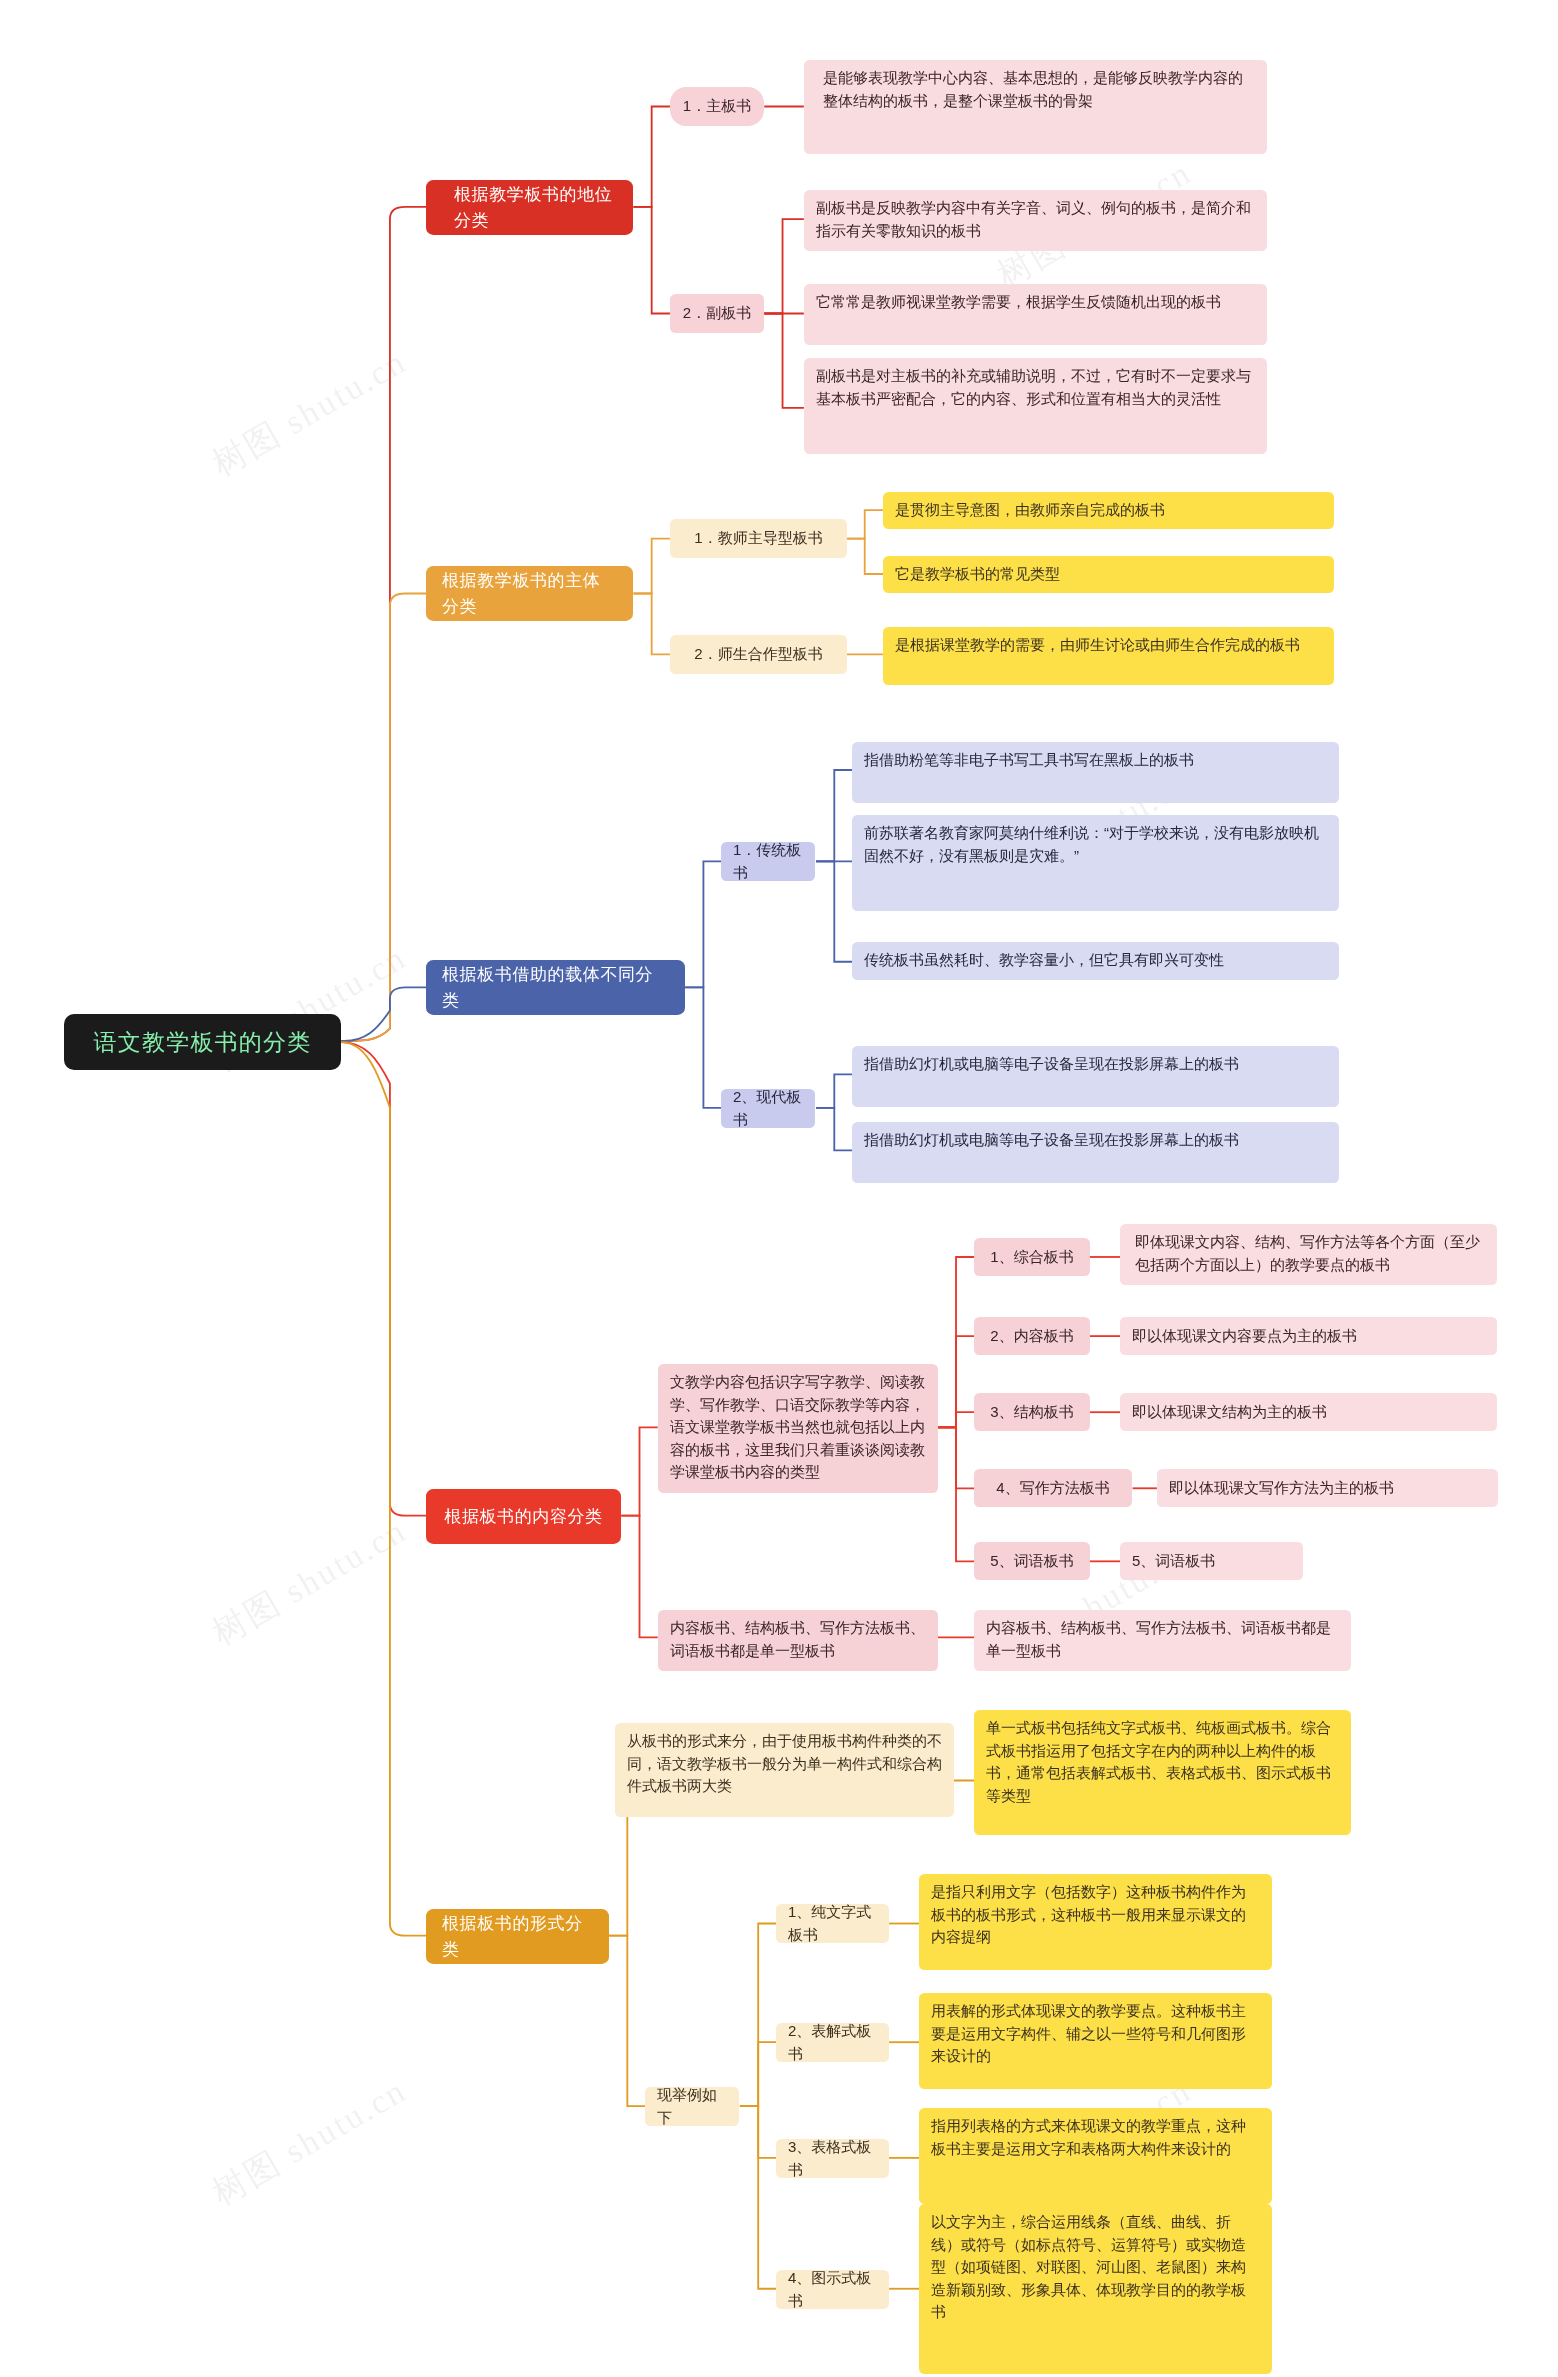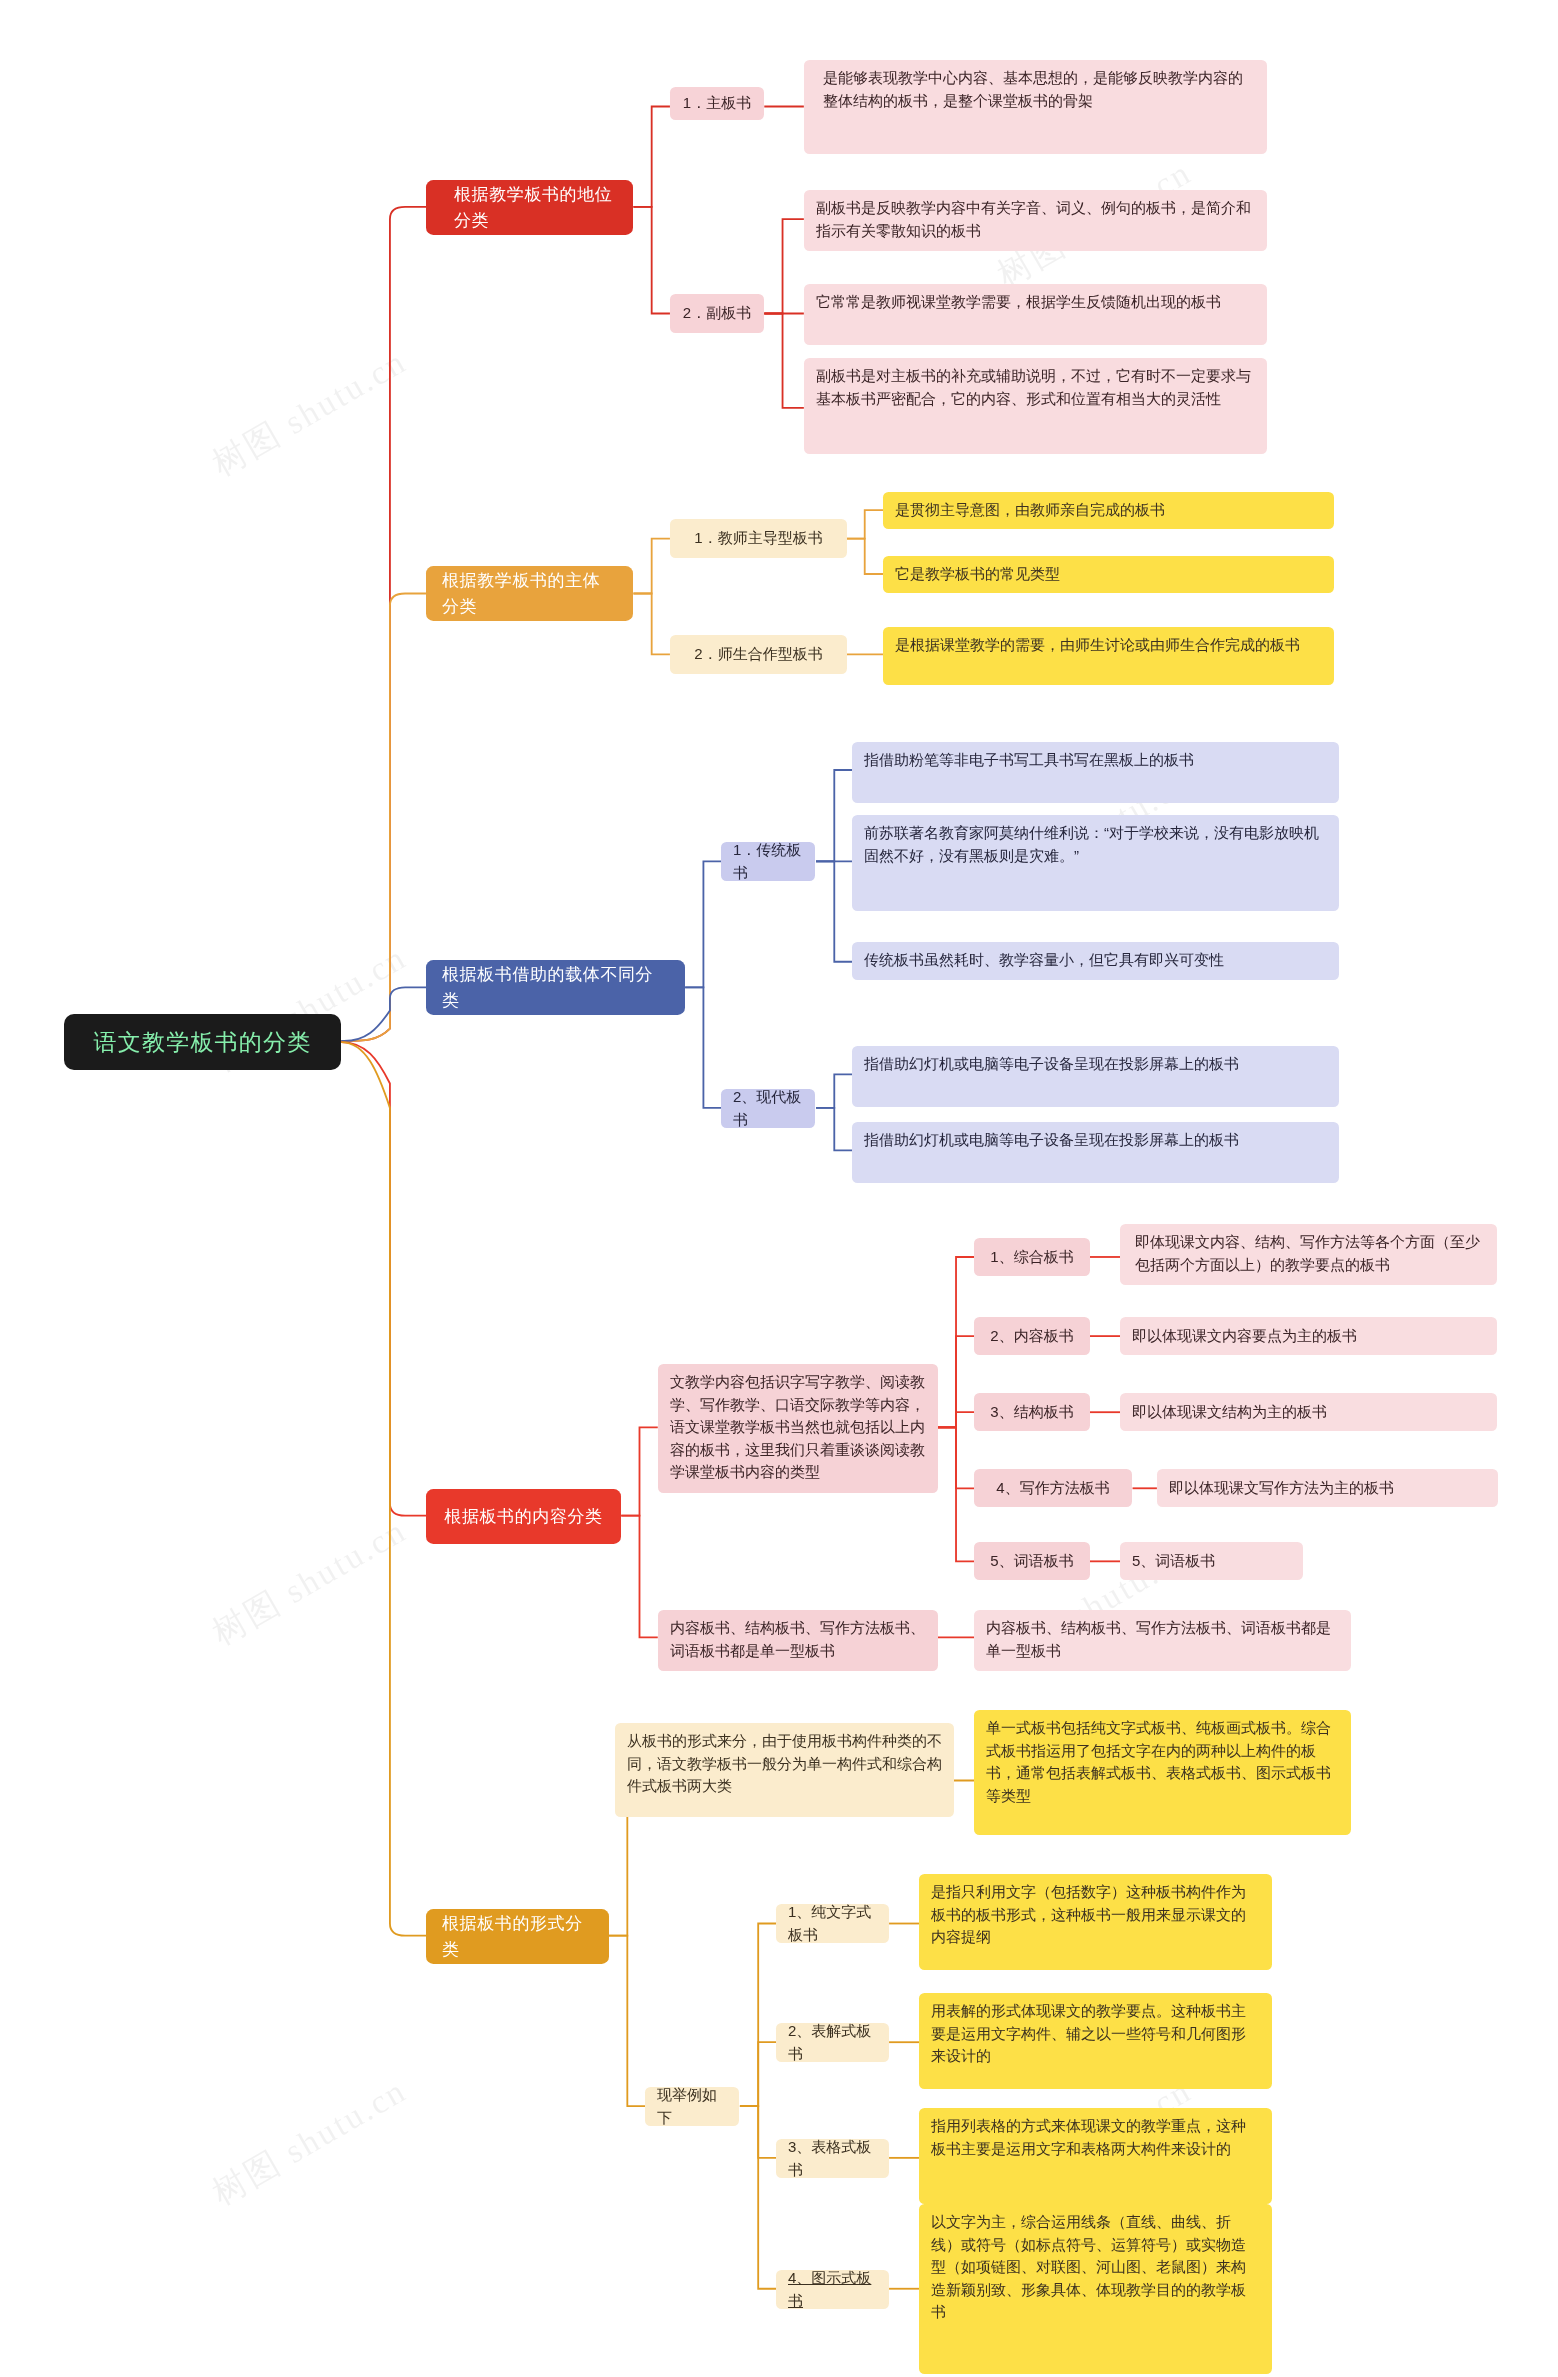--- a/index.html
+++ b/index.html
@@ -152,21 +152,21 @@
       <path d="M1460,3355 L1510,3355" stroke="#e09b20"></path>
       <path d="M1460,3545 L1510,3545" stroke="#e09b20"></path>
       <path d="M1460,3760 L1510,3760" stroke="#e09b20"></path>
     </g>
   </svg>
 
   <div class="node root" style="left:64px; top:1014px; width:277px; height:56px; justify-content:center;">语文教学板书的分类</div>
 
   <div class="node branch b-red" style="left:426px; top:180px; width:207px; height:55px; justify-content:center;padding-left:28px;">根据教学板书的地位分类</div>
 
-  <div class="node sub s-pink" style="left:670px; top:87px; width:94px; height:33px; justify-content:center;">1．主板书</div>
+  <div class="node sub s-pink" style="left:670px; top:87px; width:94px; height:39px; justify-content:center;border-radius:16px;">1．主板书</div>
   <div class="node sub s-pink2 multiline" style="left:804px; top:60px; width:463px; height:94px;padding-left:19px;">是能够表现教学中心内容、基本思想的，是能够反映教学内容的整体结构的板书，是整个课堂板书的骨架</div>
 
   <div class="node sub s-pink" style="left:670px; top:294px; width:94px; height:39px; justify-content:center;">2．副板书</div>
   <div class="node sub s-pink2 multiline" style="left:804px; top:190px; width:463px; height:61px;">副板书是反映教学内容中有关字音、词义、例句的板书，是简介和指示有关零散知识的板书</div>
   <div class="node sub s-pink2 multiline" style="left:804px; top:358px; width:463px; height:96px;">副板书是对主板书的补充或辅助说明，不过，它有时不一定要求与基本板书严密配合，它的内容、形式和位置有相当大的灵活性</div>
   <div class="node sub s-pink2 multiline" style="left:804px; top:284px; width:463px; height:61px;">它常常是教师视课堂教学需要，根据学生反馈随机出现的板书</div>
 
   <div class="node branch b-amber" style="left:426px; top:566px; width:207px; height:55px; justify-content:center;">根据教学板书的主体分类</div>
 
   <div class="node sub s-cream" style="left:670px; top:519px; width:177px; height:39px; justify-content:center;">1．教师主导型板书</div>
@@ -218,17 +218,17 @@
 
   <div class="node sub s-cream" style="left:776px; top:1904px; width:113px; height:39px; justify-content:center;">1、纯文字式板书</div>
   <div class="node sub s-cream2 multiline" style="left:919px; top:1874px; width:353px; height:96px;">是指只利用文字（包括数字）这种板书构件作为板书的板书形式，这种板书一般用来显示课文的内容提纲</div>
 
   <div class="node sub s-cream" style="left:776px; top:2023px; width:113px; height:39px; justify-content:center;">2、表解式板书</div>
   <div class="node sub s-cream2 multiline" style="left:919px; top:1993px; width:353px; height:96px;">用表解的形式体现课文的教学要点。这种板书主要是运用文字构件、辅之以一些符号和几何图形来设计的</div>
 
   <div class="node sub s-cream" style="left:776px; top:2139px; width:113px; height:39px; justify-content:center;">3、表格式板书</div>
   <div class="node sub s-cream2 multiline" style="left:919px; top:2108px; width:353px; height:96px;">指用列表格的方式来体现课文的教学重点，这种板书主要是运用文字和表格两大构件来设计的</div>
 
-  <div class="node sub s-cream" style="left:776px; top:2270px; width:113px; height:39px; justify-content:center;text-decoration:underline;">4、图示式板书</div>
+  <div class="node sub s-cream" style="left:776px; top:2270px; width:113px; height:39px; justify-content:center;">4、图示式板书</div>
   <div class="node sub s-cream2 multiline" style="left:919px; top:2204px; width:353px; height:170px;">以文字为主，综合运用线条（直线、曲线、折线）或符号（如标点符号、运算符号）或实物造型（如项链图、对联图、河山图、老鼠图）来构造新颖别致、形象具体、体现教学目的的教学板书</div>
 
 </div>
 
 
 </body></html>

